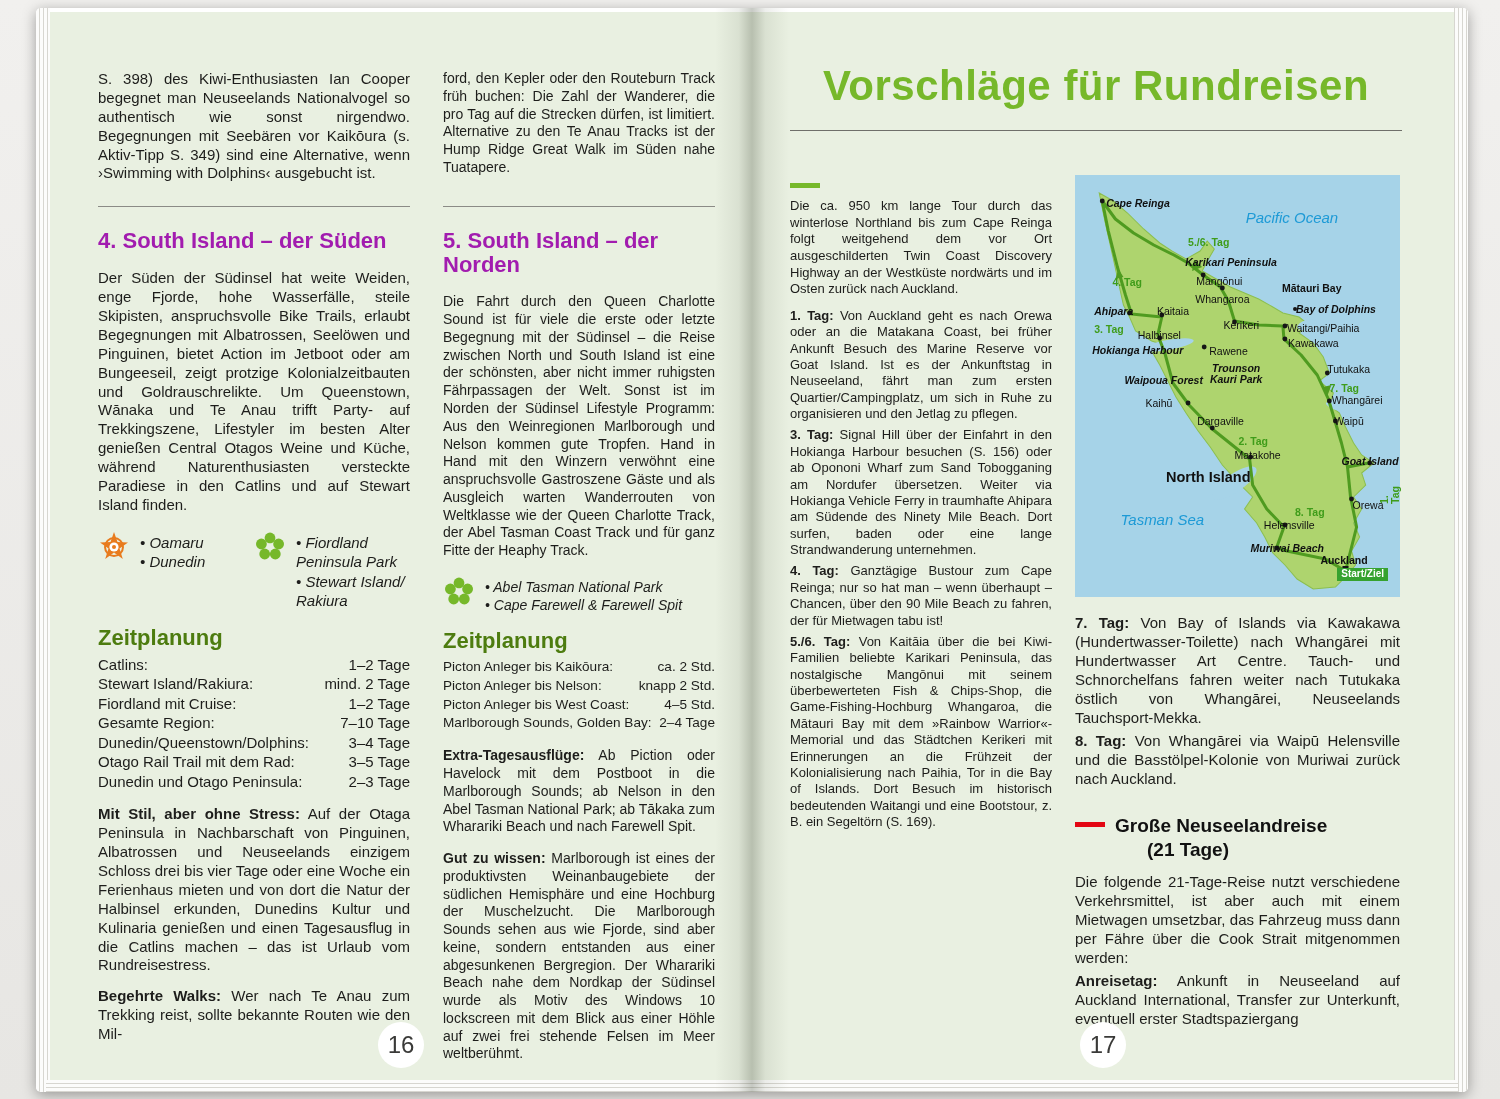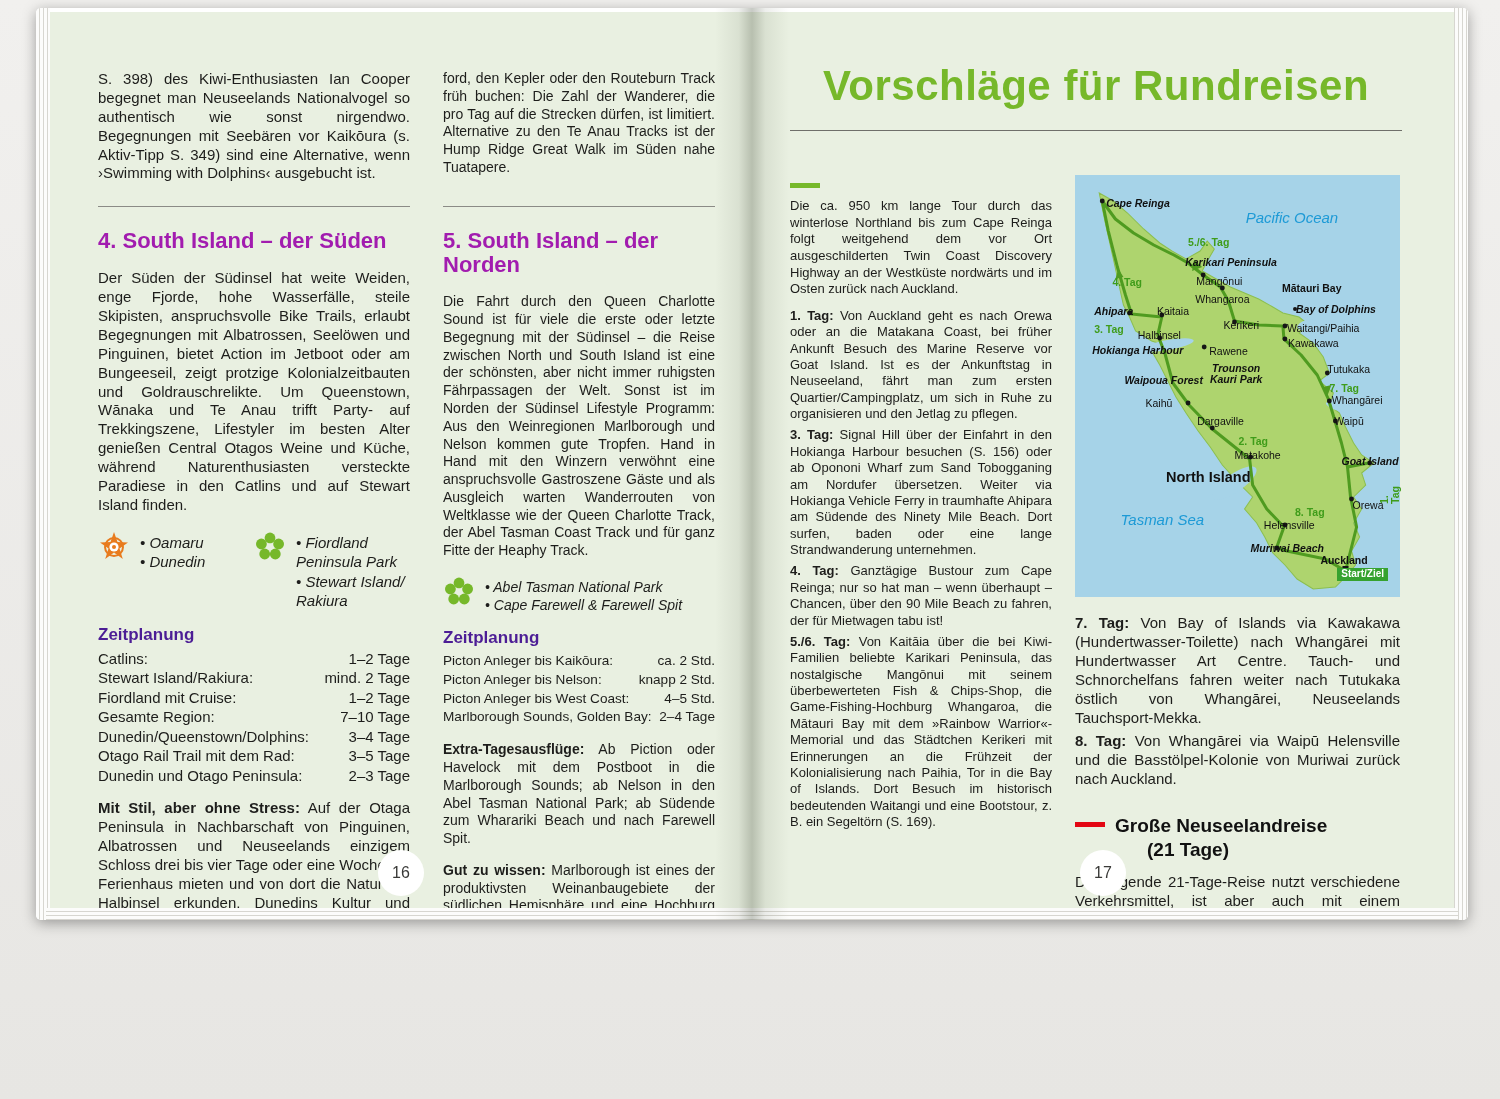--- a/index.html
+++ b/index.html
@@ -1,18 +1,18 @@
 <!DOCTYPE html>
 <html><head>
 <meta charset="utf-8">
 <style>
   html,body{margin:0;padding:0;}
   body{width:1500px;height:1099px;background:#e9e8e5;font-family:"Liberation Sans", sans-serif;}
   .stage{position:relative;width:1500px;height:1099px;background:linear-gradient(180deg,#f1f0ee 0%,#e7e6e3 100%);overflow:hidden;}
-  .book{position:absolute;left:36px;top:8px;width:1432px;height:912px;background:#fff;border-radius:5px;box-shadow:0 3px 14px rgba(0,0,0,.35);}
+  .book{position:absolute;left:36px;top:8px;width:1432px;height:1084px;background:#fff;border-radius:5px;box-shadow:0 3px 14px rgba(0,0,0,.35);}
   .edge{position:absolute;pointer-events:none;}
   .edge-l{left:0;top:0;bottom:0;width:14px;border-radius:5px 0 0 5px;background:repeating-linear-gradient(90deg,#fcfcfb 0 3px,#d7d6d0 3px 4px);}
   .edge-r{right:0;top:0;bottom:0;width:14px;border-radius:0 5px 5px 0;background:repeating-linear-gradient(90deg,#d7d6d0 0 1px,#fcfcfb 1px 4px);}
   .edge-b{left:10px;right:10px;bottom:0;height:12px;background:repeating-linear-gradient(0deg,#d7d6d0 0 1px,#fcfcfb 1px 4px);}
   .spread{position:absolute;left:14px;right:14px;top:4px;bottom:12px;display:flex;background:#e9f0e1;}
   .spine{position:absolute;left:50%;top:0;bottom:0;width:74px;transform:translateX(-50%);z-index:5;pointer-events:none;
     background:linear-gradient(90deg,rgba(80,90,70,0) 0%,rgba(80,90,70,.10) 32%,rgba(55,65,45,.28) 50%,rgba(80,90,70,.10) 68%,rgba(80,90,70,0) 100%);}
   .page{position:relative;width:50%;height:100%;overflow:hidden;color:#1d1d1b;}
   .page-left{padding:58px 35px 0 48px;box-sizing:border-box;}
   .page-right{padding:36px 52px 0 38px;box-sizing:border-box;}
@@ -22,21 +22,21 @@
   .pl-col2{width:272px;flex:none;}
   .pr-col1{width:262px;margin-right:23px;flex:none;}
   .pr-col2{width:325px;flex:none;}
 
   p{margin:0;}
   .body-txt{font-size:15px;line-height:1.26;text-align:justify;}
   .body-txt2{font-size:14px;line-height:1.27;text-align:justify;}
   .lead-block{min-height:136px;}
   .divider{border-top:1px solid #8b8b86;margin:0 0 22px 0;}
   h2{font-size:22px;line-height:1.1;font-weight:bold;color:#a21caf;margin:0 0 16px 0;}
-  h3{font-size:17px;font-weight:bold;color:#4c1d95;margin:14px 0 4px 0;}
+  h3{font-size:22px;font-weight:bold;color:#4d7c0f;margin:14px 0 4px 0;}
   .zrow{display:flex;justify-content:space-between;font-size:15px;line-height:1.3;}
   .zrow2{display:flex;justify-content:space-between;font-size:13.6px;line-height:1.38;}
   .tips{display:flex;margin:16px 0 12px 0;}
   .tip-group{display:flex;flex:1;}
   .tip-icon{flex:none;width:32px;height:32px;margin-right:10px;}
   .tip-list{font-style:italic;font-size:15px;line-height:1.3;padding-top:2px;} .mt12{margin-top:12px;} .mt14{margin-top:14px;}
 
   .main-title{font-size:42px;font-weight:600;color:#76b82a;text-align:center;margin:14px 0 20px 0;letter-spacing:.5px;}
   .title-rule{border-top:1px solid #6f6f6a;margin-bottom:44px;}
   .sec-head{display:flex;margin-bottom:10px;}
@@ -56,21 +56,21 @@
   .maplabel{position:absolute;font-size:10.5px;line-height:1.05;color:#101010;white-space:pre-line;}
   .maplabel.feat{font-weight:bold;font-style:italic;}
   .maplabel.tag{color:#3f9c1a;font-weight:bold;}
   .maplabel.sea{color:#1d9ad6;font-style:italic;font-size:15px;font-weight:normal;}
   .maplabel.region{font-weight:bold;font-size:14.5px;}
   .maplabel.cityb{font-weight:bold;}
   .maplabel.start{background:#36a22f;color:#fff;font-weight:bold;padding:1px 4px;font-size:10px;}
   .maplabel.vert{transform:rotate(-90deg);transform-origin:left top;}
   .maplabel.ctr{text-align:center;}
 
-  .pagenum{position:absolute;bottom:12px;left:50%;transform:translateX(-50%);width:46px;height:46px;border-radius:50%;background:#fff;display:flex;align-items:center;justify-content:center;font-size:16px;color:#3a3a38;}
+  .pagenum{position:absolute;bottom:12px;left:50%;transform:translateX(-50%);width:46px;height:46px;border-radius:50%;background:#fff;display:flex;align-items:center;justify-content:center;font-size:24px;color:#3a3a38;}
 </style>
 </head>
 <body>
 
 <div class="stage">
   <div class="book">
     <div class="edge edge-l"></div>
     <div class="edge edge-r"></div>
     <div class="edge edge-b"></div>
 
@@ -199,21 +199,21 @@
               <div class="zrow2">
                   <span>Picton Anleger bis West Coast:</span>
                   <span>4–5 Std.</span>
                 </div>
               <div class="zrow2">
                   <span>Marlborough Sounds, Golden Bay:</span>
                   <span>2–4 Tage</span>
                 </div>
             </div>
 
-            <p class="body-txt2 mt14"><b>Extra-Tagesausflüge:</b><span> Ab Piction oder Havelock mit dem Postboot in die Marlborough Sounds; ab Nelson in den Abel Tasman National Park; ab Südende zum Wharariki Beach und nach Farewell Spit.</span></p>
+            <p class="body-txt2 mt14"><b>Extra-Tagesausflüge:</b><span> Ab Piction oder Havelock mit dem Postboot in die Marlborough Sounds; ab Nelson in den Abel Tasman National Park; ab Tākaka zum Wharariki Beach und nach Farewell Spit.</span></p>
             <p class="body-txt2 mt14"><b>Gut zu wissen:</b><span> Marlborough ist eines der produktivsten Weinanbaugebiete der südlichen Hemisphäre und eine Hochburg der Muschelzucht. Die Marlborough Sounds sehen aus wie Fjorde, sind aber keine, sondern entstanden aus einer abgesunkenen Bergregion. Der Wharariki Beach nahe dem Nordkap der Südinsel wurde als Motiv des Windows 10 lockscreen mit dem Blick aus einer Höhle auf zwei frei stehende Felsen im Meer weltberühmt.</span></p>
           </div>
         </div>
         <div class="pagenum">16</div>
       </div>
 
       <div class="page page-right">
         <div class="main-title">Vorschläge für Rundreisen</div>
         <div class="title-rule"></div>
 

